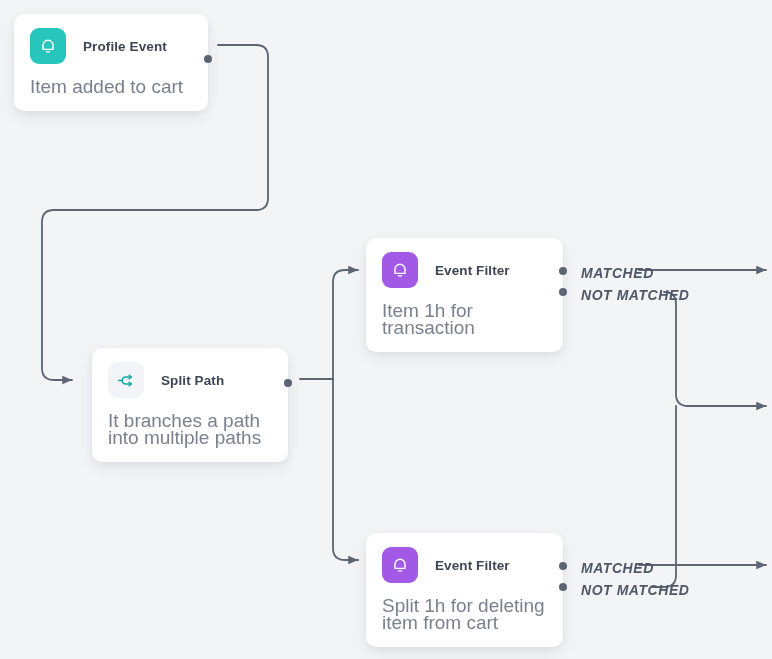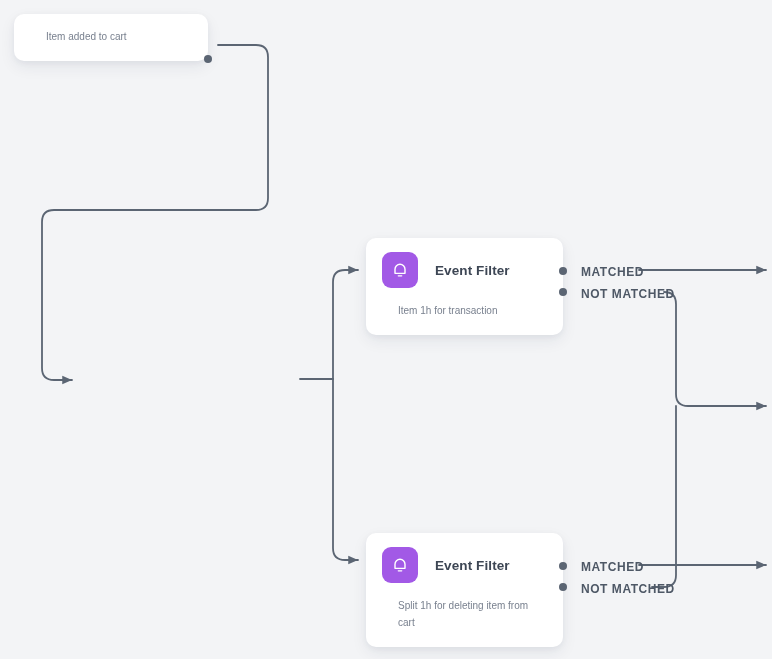--- a/index.html
+++ b/index.html
@@ -56,43 +56,44 @@
 
   .node-title {
     margin-left: 17px;
     font-size: 13.5px;
     font-weight: bold;
     color: #3d4654;
     letter-spacing: 0.1px;
     white-space: nowrap;
   }
   .node-desc {
-    padding: 14px 16px 16px 32px;
-    font-size: 10px;
+    padding: 14px 16px 16px 16px;
+    font-size: 19px;
     line-height: 17px;
     color: #79818f;
   }
 
   
   .port {
     position: absolute;
     width: 8px;
     height: 8px;
     border-radius: 50%;
     background: #5b6573;
   }
 
   
   .edge-label {
     position: absolute;
-    font-size: 12px;
+    font-size: 14px;
     font-weight: bold;
     letter-spacing: 0.55px;
     color: #4e5866;
     white-space: nowrap;
+    font-style: italic;
   }
 
   
   #node-profile-event { left: 14px;  top: 14px;  width: 194px; }
   #node-split-path    { left: 92px;  top: 348px; width: 196px; }
   #node-event-filter-1{ left: 366px; top: 238px; width: 197px; }
   #node-event-filter-2{ left: 366px; top: 533px; width: 197px; }
 </style>
 </head>
 <body>
@@ -120,24 +121,49 @@
 
       <path d="M 664 292 Q 676 292 676 304 L 676 394 Q 676 406 688 406 L 766 406" marker-end="url(#arw)"></path>
 
       <path d="M 676 406 L 676 575 Q 676 587 664 587 L 652 587"></path>
 
       <path d="M 639 565 L 766 565" marker-end="url(#arw)"></path>
     </g>
   </svg>
 
   <div class="node" id="node-profile-event">
+    <div class="node-head">
+      <div class="node-icon teal">
+        <svg width="20" height="20" viewBox="0 0 24 24" fill="none" stroke="#ffffff" stroke-width="1.7" stroke-linecap="round" stroke-linejoin="round">
+          <path d="M18 16 L18 11 a6 6 0 0 0 -12 0 L6 16 Z"></path>
+          <path d="M10 19 h4"></path>
+        </svg>
+      </div>
+      <div class="node-title">Profile Event</div>
+    </div>
     <div class="node-desc">Item added to cart</div>
     <div class="port" style="right:-4px; top:41px;"></div>
   </div>
 
+  <div class="node" id="node-split-path">
+    <div class="node-head">
+      <div class="node-icon grey">
+        <svg width="21" height="21" viewBox="0 0 24 24" fill="none" stroke="#14a8a0" stroke-width="1.8" stroke-linecap="round" stroke-linejoin="round">
+          <path d="M3 12 h4"></path>
+          <path d="M7 12 a4 4 0 0 1 4 -4 h6"></path>
+          <path d="M7 12 a4 4 0 0 0 4 4 h6"></path>
+          <path d="M15 6 l2.5 2 -2.5 2"></path>
+          <path d="M15 14 l2.5 2 -2.5 2"></path>
+        </svg>
+      </div>
+      <div class="node-title">Split Path</div>
+    </div>
+    <div class="node-desc">It branches a path into multiple paths</div>
+    <div class="port" style="right:-4px; top:31px;"></div>
+  </div>
 
   <div class="node" id="node-event-filter-1">
     <div class="node-head">
       <div class="node-icon purple">
         <svg width="20" height="20" viewBox="0 0 24 24" fill="none" stroke="#ffffff" stroke-width="1.7" stroke-linecap="round" stroke-linejoin="round">
           <path d="M18 16 L18 11 a6 6 0 0 0 -12 0 L6 16 Z"></path>
           <path d="M10 19 h4"></path>
         </svg>
       </div>
       <div class="node-title">Event Filter</div>

